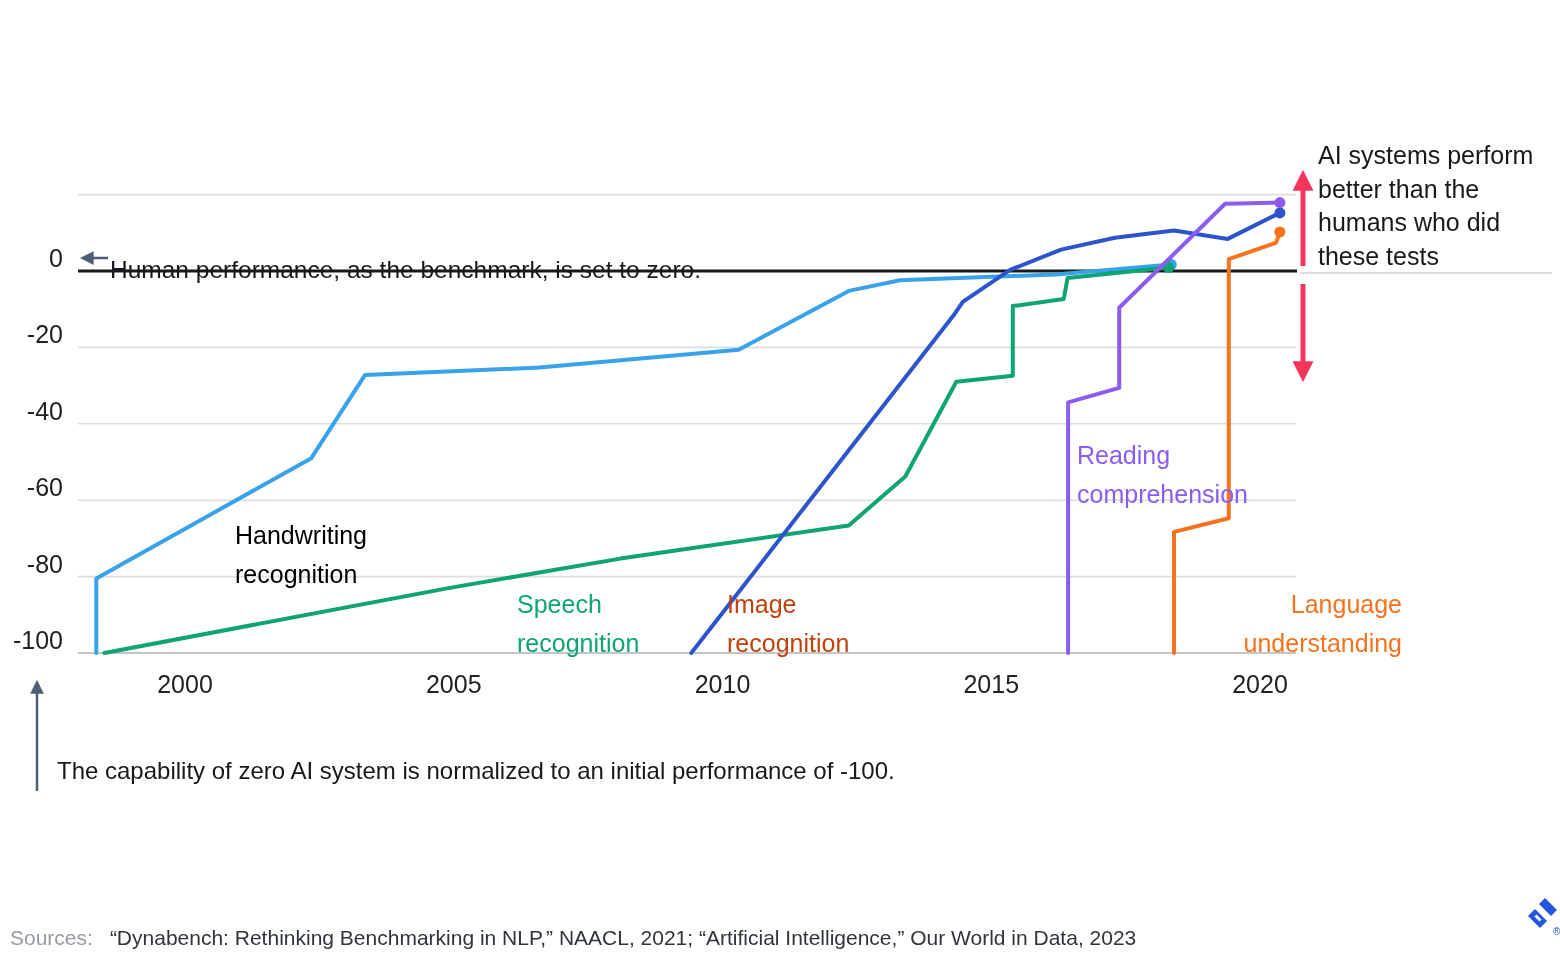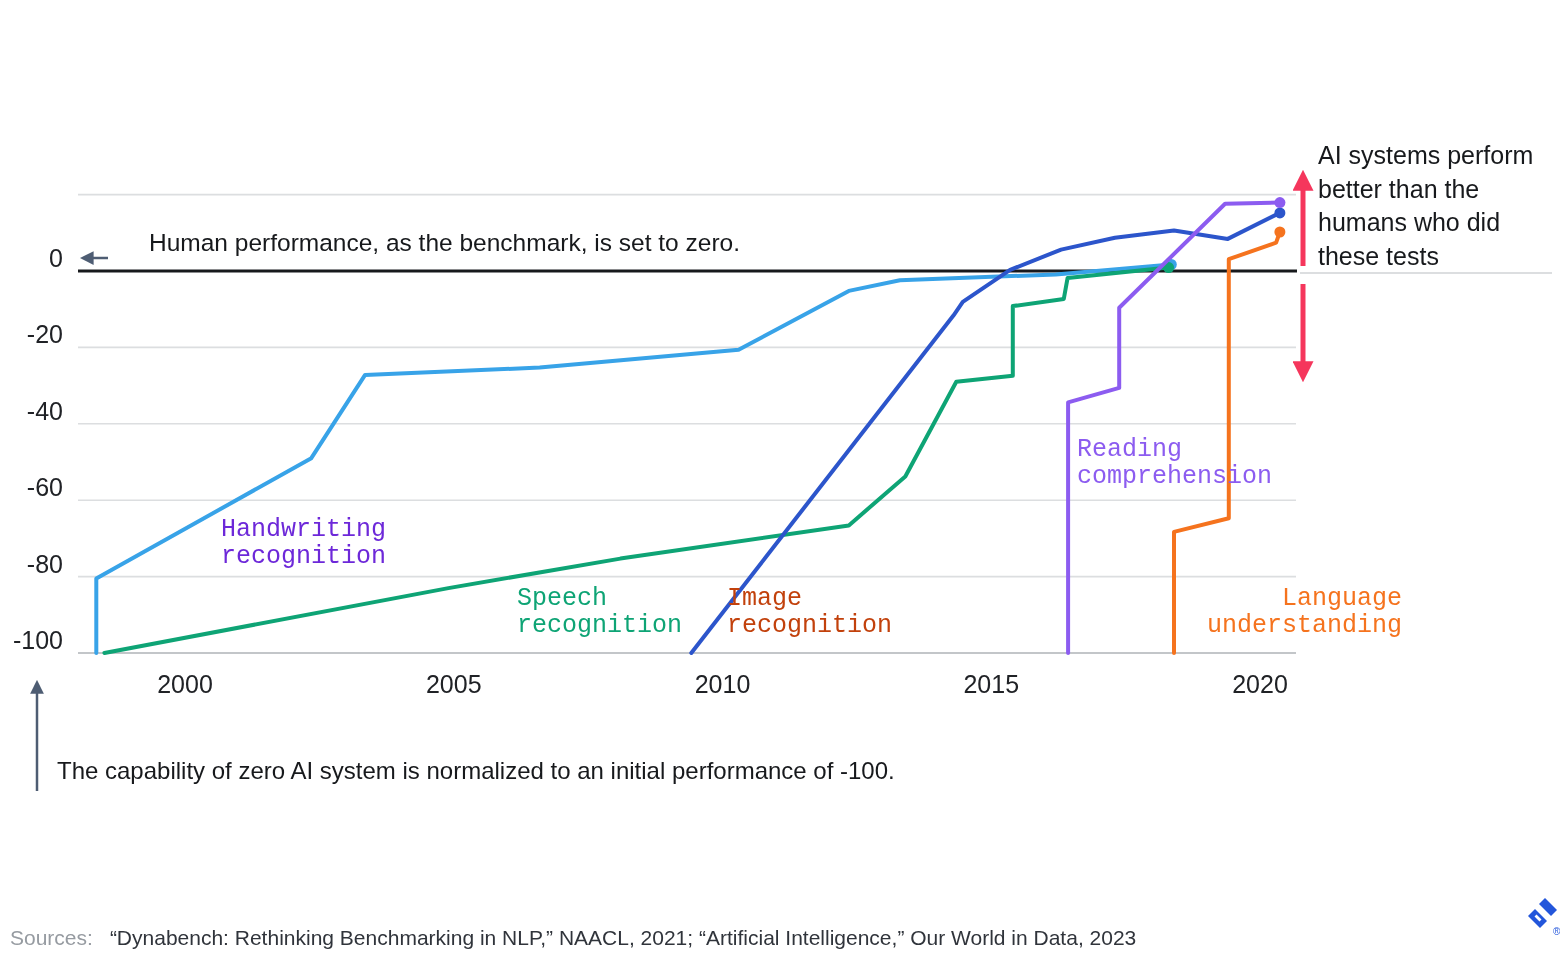--- a/index.html
+++ b/index.html
@@ -2,24 +2,24 @@
 <html><head>
 <meta charset="utf-8">
 <style>
   html,body{margin:0;padding:0;background:#fff;}
   .canvas{position:relative;width:1560px;height:954px;background:#fff;overflow:hidden;
           font-family:"Liberation Sans",sans-serif;color:#17191c;}
   svg{position:absolute;left:0;top:0;}
   .title{position:absolute;left:9px;top:0px;font-size:29px;font-weight:700;letter-spacing:-0.4px;color:#17191c;}
   .tick{font-family:"Liberation Sans",sans-serif;font-size:25px;fill:#202226;}
   .note{position:absolute;font-size:24.5px;color:#17191c;}
-  .benchmark-note{left:110px;top:229px;margin-left:39px;}
+  .benchmark-note{left:110px;top:256px;}
   .bottom-note{left:57px;top:757px;font-size:24px;}
-  .slabel{position:absolute;font-size:25px;line-height:27px;font-family:Liberation Mono, monospace;}
-  .lb-hand{left:221px;top:516px;width:170px;color:#6d28d9;}
+  .slabel{position:absolute;font-size:25px;line-height:39px;}
+  .lb-hand{left:235px;top:516px;width:170px;color:#000000;}
   .lb-speech{left:517px;top:585px;width:150px;color:#0ea475;}
   .lb-image{left:727px;top:585px;width:160px;color:#c2410c;}
   .lb-read{left:1077px;top:436px;width:215px;color:#8c5cf0;}
   .lb-lang{left:1187px;top:585px;width:215px;color:#f5731e;text-align:right;}
   .rnote{position:absolute;left:1318px;width:228px;font-size:25px;line-height:33.5px;color:#17191c;}
   .rnote.better{top:139px;}
   .rnote.worse{top:283px;}
   .rdivider{position:absolute;left:1300px;top:272px;width:252px;height:2px;background:#dcdee0;}
   .footer{position:absolute;left:10px;top:926px;font-size:21px;color:#30343b;}
   .footer .src{color:#969ba1;margin-right:17px;}

